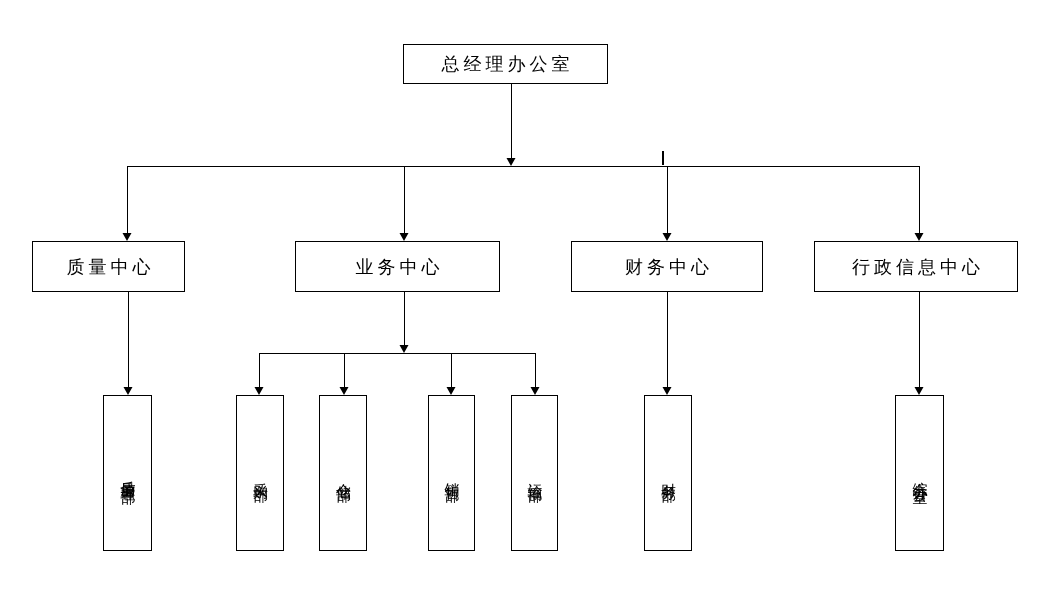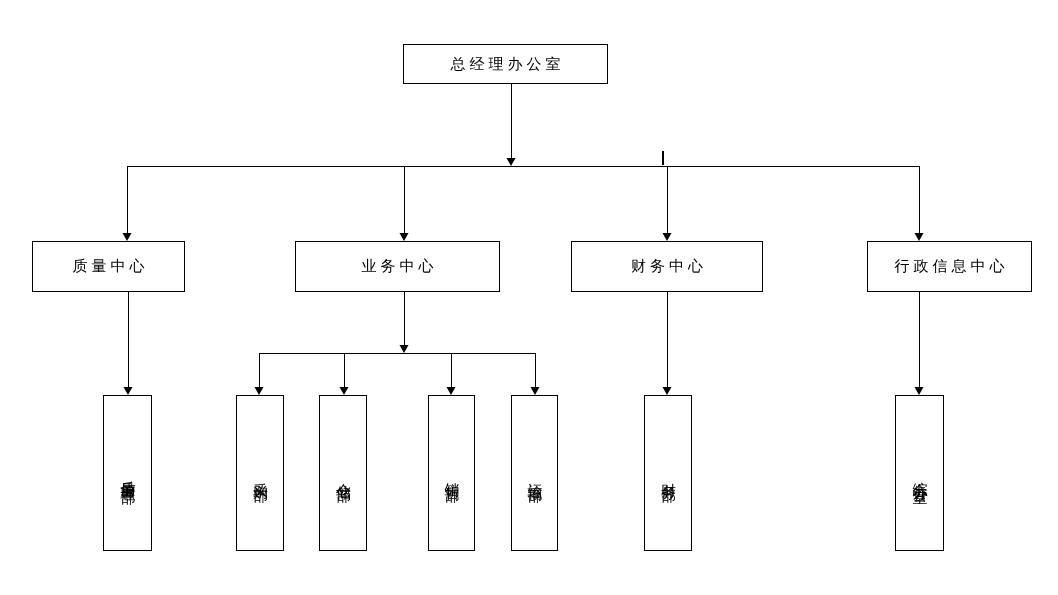--- a/index.html
+++ b/index.html
@@ -15,21 +15,21 @@
   .node{
     position:absolute;
     box-sizing:border-box;
     border:1.4px solid #000;
     background:#ffffff;
     display:flex;
     align-items:center;
     justify-content:center;
   }
   .hbox span{
-    font-size:15px;
+    font-size:18px;
     letter-spacing:4px;
     padding-left:4px;   
     white-space:nowrap;
   }
   .vbox span{
     writing-mode:vertical-rl;
     text-orientation:upright;
     font-size:15px;
     letter-spacing:2px;
     padding-top:2px;
@@ -111,21 +111,21 @@
 
   <div class="node hbox" style="left:32px;top:241px;width:153px;height:51px">
     <span>质量中心</span>
   </div>
   <div class="node hbox" style="left:571px;top:241px;width:192px;height:51px">
     <span>财务中心</span>
   </div>
   <div class="node hbox" style="left:295px;top:241px;width:205px;height:51px">
     <span>业务中心</span>
   </div>
-  <div class="node hbox" style="left:867px;top:241px;width:165px;height:51px">
+  <div class="node hbox" style="left:814px;top:241px;width:204px;height:51px">
     <span>行政信息中心</span>
   </div>
 
   <div class="node vbox" style="left:103px;top:395px;width:49px;height:156px">
     <span>质量管理部</span>
   </div>
   <div class="node vbox" style="left:236px;top:395px;width:48px;height:156px">
     <span>采购部</span>
   </div>
   <div class="node vbox" style="left:319px;top:395px;width:48px;height:156px">

